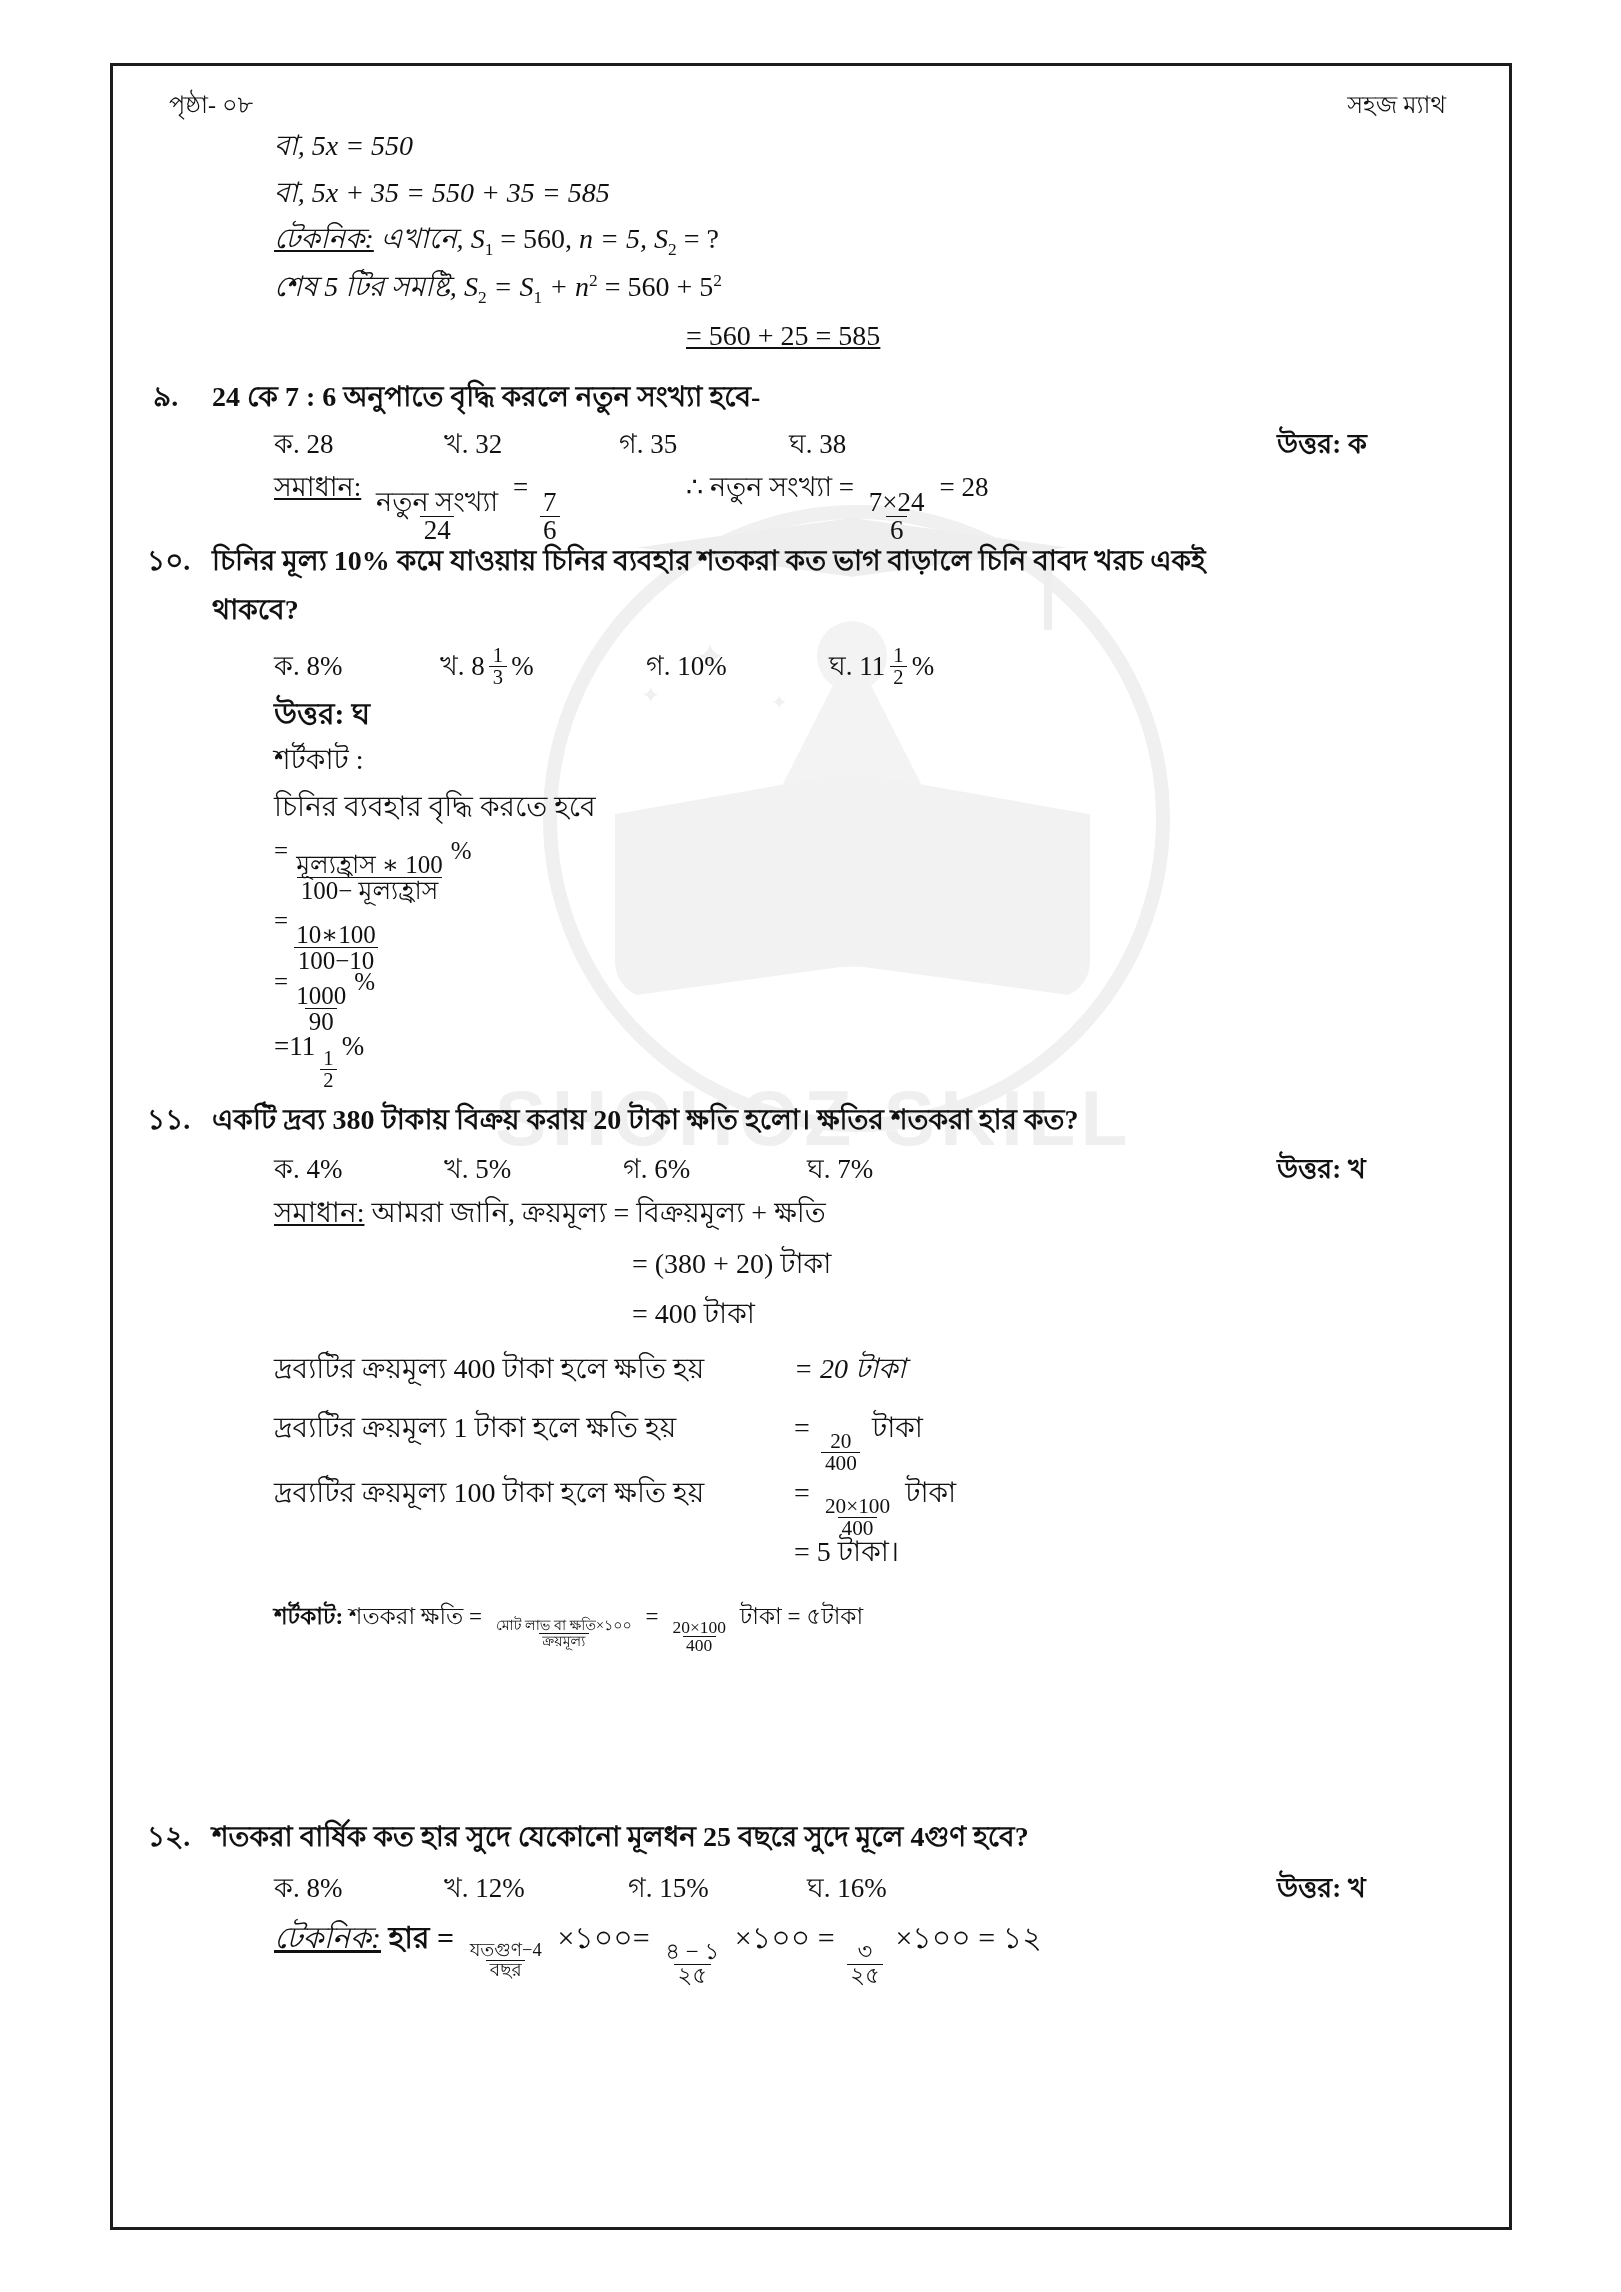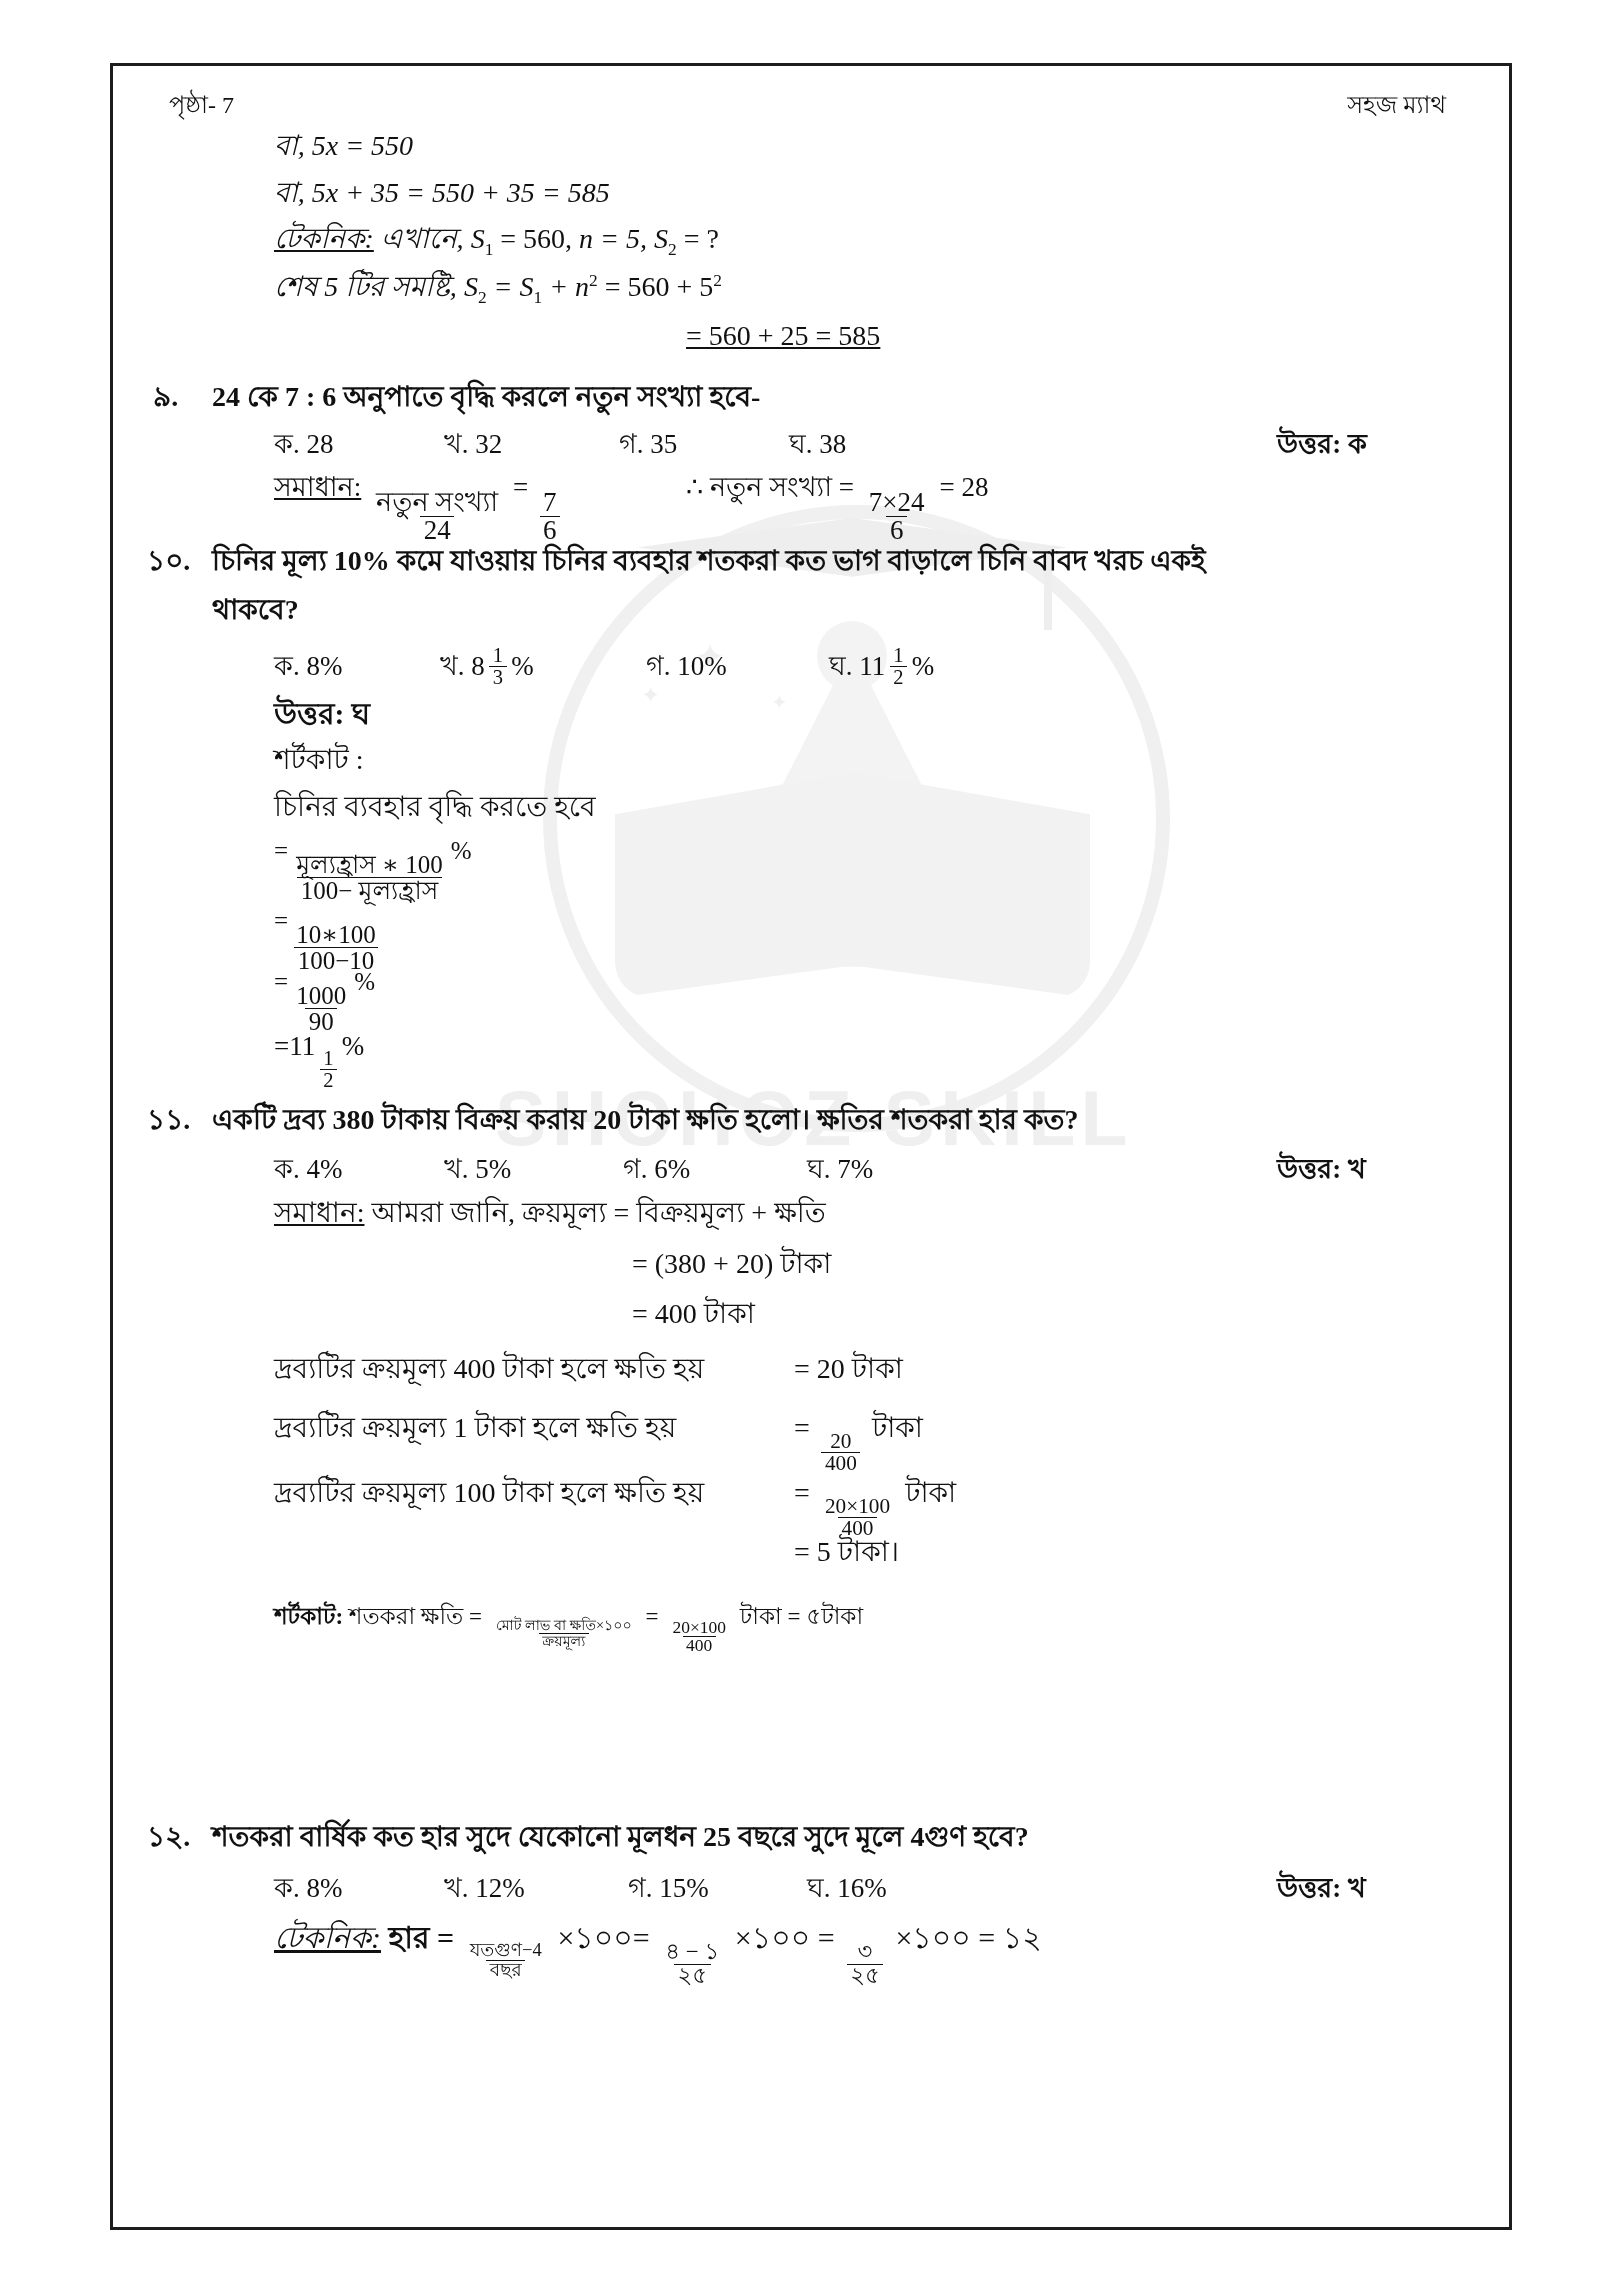--- a/index.html
+++ b/index.html
@@ -223,21 +223,21 @@
     <div class="wm-book"></div>
     <div class="wm-star" style="left:582px; top:573px;">✦</div>
     <div class="wm-star" style="left:528px; top:618px; font-size:23px;">✦</div>
     <div class="wm-star" style="left:658px; top:627px; font-size:19.7px;">✦</div>
     <div class="wm-text l1">SHOHOZ SKILL</div>
   </div>
 
   <div class="content">
 
     <div class="hdr">
-      <div class="left">পৃষ্ঠা- 7</div>
+      <div class="left">পৃষ্ঠা- ০৮</div>
       <div class="right">সহজ ম্যাথ</div>
     </div>
 
     <div class="body-area">
 
       <div class="line" style="left:161px; top:9px;">
         <span class="ital">বা,</span>
         <span class="mathit">5x = 550</span>
       </div>
 
@@ -391,21 +391,21 @@
       <div class="ansr" style="left:1164px; top:1026px;">উত্তর: খ</div>
 
       <div class="line" style="left:161px; top:1076px;">
         <span class="ul">সমাধান:</span>
         <span>আমরা জানি, ক্রয়মূল্য = বিক্রয়মূল্য + ক্ষতি</span>
       </div>
       <div class="line" style="left:519px; top:1127px;">= (380 + 20) টাকা</div>
       <div class="line" style="left:519px; top:1177px;">= 400 টাকা</div>
 
       <div class="line" style="left:161px; top:1232px;">দ্রব্যটির ক্রয়মূল্য 400 টাকা হলে ক্ষতি হয়</div>
-      <div class="line" style="left:681px; top:1232px;">= 20 টাকা</div>
+      <div class="line" style="left:681px; top:1232px;font-style:italic;">= 20 টাকা</div>
 
       <div class="line" style="left:161px; top:1291px;">দ্রব্যটির ক্রয়মূল্য 1 টাকা হলে ক্ষতি হয়</div>
       <div class="line" style="left:681px; top:1291px;">
         <span>=</span>
         <span class="frac sm">
           <span class="num">20</span>
           <span class="den">400</span>
         </span>
         <span>টাকা</span>
       </div>

